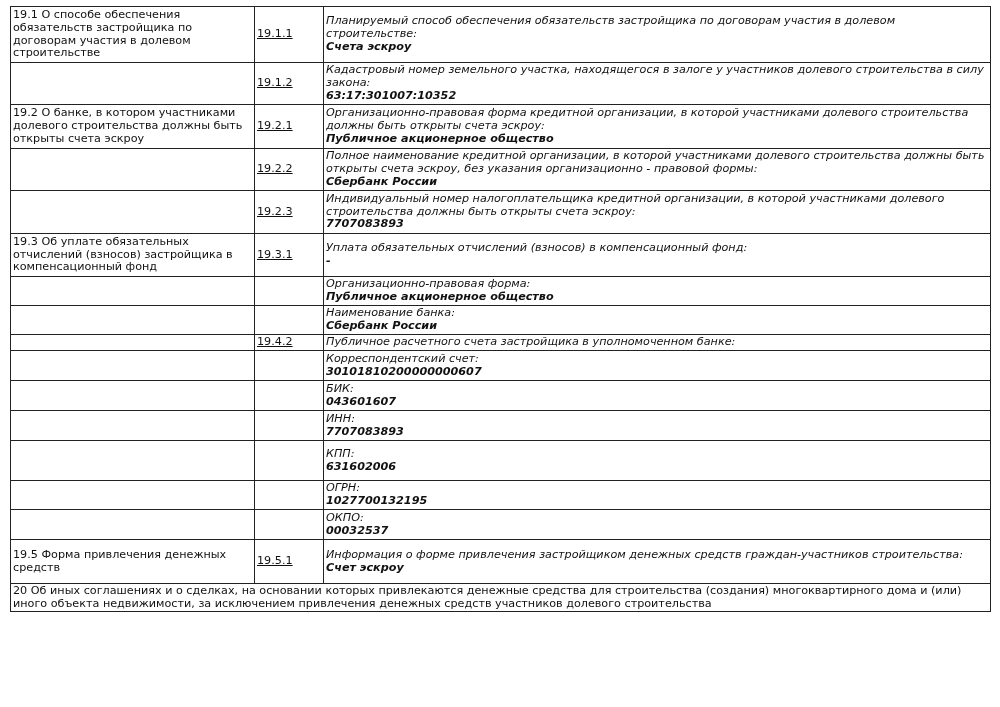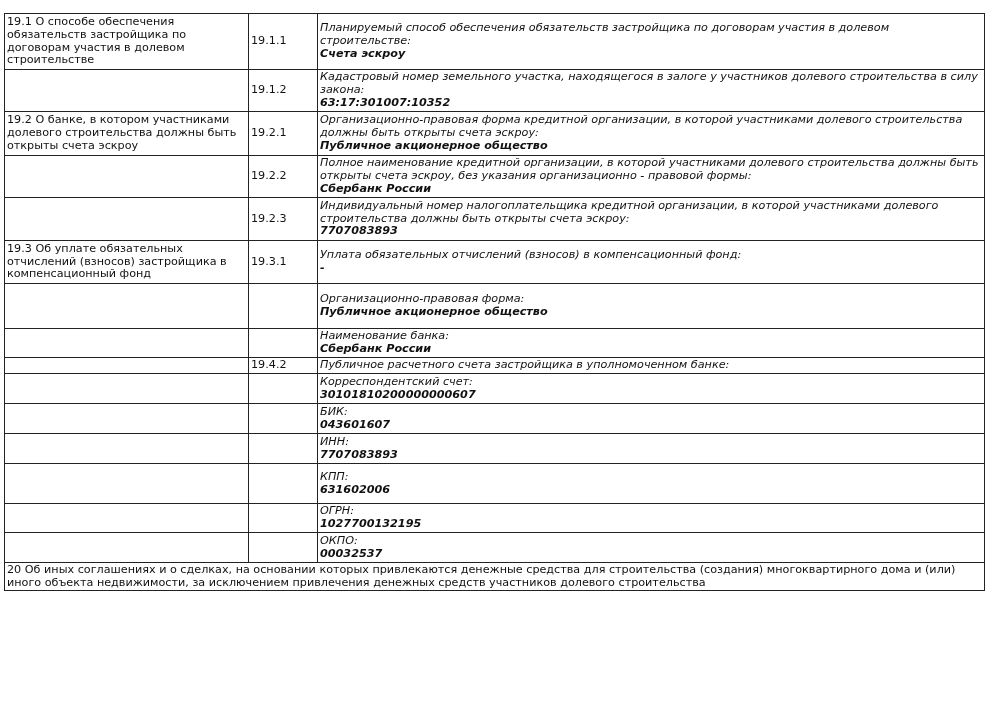--- a/index.html
+++ b/index.html
@@ -1,24 +1,24 @@
 <!DOCTYPE html>
 <html><head>
 <meta charset="utf-8">
 <style>
   html, body { margin: 0; padding: 0; background: #ffffff; }
   body { width: 1000px; height: 707px; position: relative; overflow: hidden;
          font-family: "DejaVu Sans", sans-serif; font-size: 11.2px; color: #111; }
-  table.doc { position: absolute; left: 4px; top: 6px; width: 980px;
-              border-collapse: collapse; table-layout: fixed; margin-top: 7px; }
+  table.doc { position: absolute; left: 10px; top: 6px; width: 980px;
+              border-collapse: collapse; table-layout: fixed; }
   table.doc td { border: 1px solid #222; padding: 0 2px; vertical-align: middle;
                  line-height: 12.9px; overflow: hidden; word-break: break-word; }
   col.c1 { width: 244px; } col.c2 { width: 69px; } col.c3 { width: 667px; }
   td.sec { vertical-align: top; }
-  td.code { vertical-align: middle; }
+  td.code { vertical-align: middle; text-decoration: underline; }
   td.content { vertical-align: top; font-style: italic; }
   td.content.mid { vertical-align: middle; }
   .val { font-weight: bold; display: block; }
   .lbl { display: block; }
   td.full { vertical-align: top; }
 </style>
 </head>
 <body>
 
 <table class="doc">
@@ -69,21 +69,21 @@
         </td>
     </tr>
     <tr style="height:43px">
       <td class="sec">19.3 Об уплате обязательных отчислений (взносов) застройщика в компенсационный фонд</td>
       <td class="code">19.3.1</td>
       <td class="content mid">
           <span class="lbl">Уплата обязательных отчислений (взносов) в компенсационный фонд:</span>
           <span class="val">-</span>
         </td>
     </tr>
-    <tr style="height:45px">
+    <tr style="height:29px">
       <td class="sec"></td>
       <td class="code"></td>
       <td class="content">
           <span class="lbl">Организационно-правовая форма:</span>
           <span class="val">Публичное акционерное общество</span>
         </td>
     </tr>
     <tr style="height:29px">
       <td class="sec"></td>
       <td class="code"></td>
@@ -140,17 +140,25 @@
         </td>
     </tr>
     <tr style="height:30px">
       <td class="sec"></td>
       <td class="code"></td>
       <td class="content">
           <span class="lbl">ОКПО:</span>
           <span class="val">00032537</span>
         </td>
     </tr>
+    <tr style="height:44px">
+      <td class="sec" style="vertical-align:middle">19.5 Форма привлечения денежных средств</td>
+      <td class="code">19.5.1</td>
+      <td class="content">
+          <span class="lbl">Информация о форме привлечения застройщиком денежных средств граждан-участников строительства:</span>
+          <span class="val">Счет эскроу</span>
+        </td>
+    </tr>
     <tr style="height:28px">
       <td class="full" colspan="3">20 Об иных соглашениях и о сделках, на основании которых привлекаются денежные средства для строительства (создания) многоквартирного дома и (или) иного объекта недвижимости, за исключением привлечения денежных средств участников долевого строительства</td>
     </tr>
   </tbody>
 </table>
 
 </body></html>

